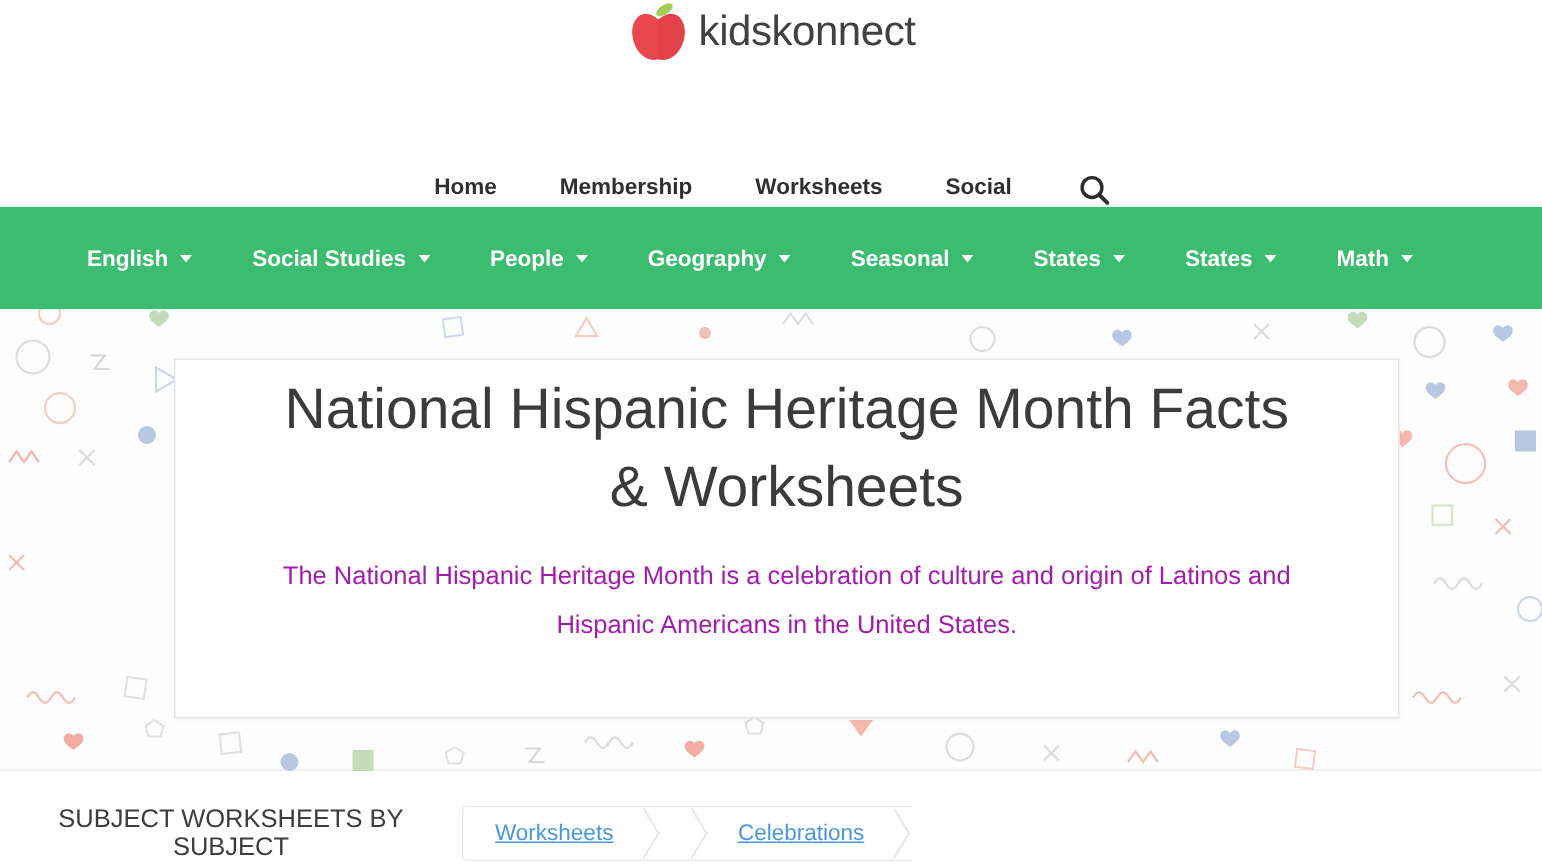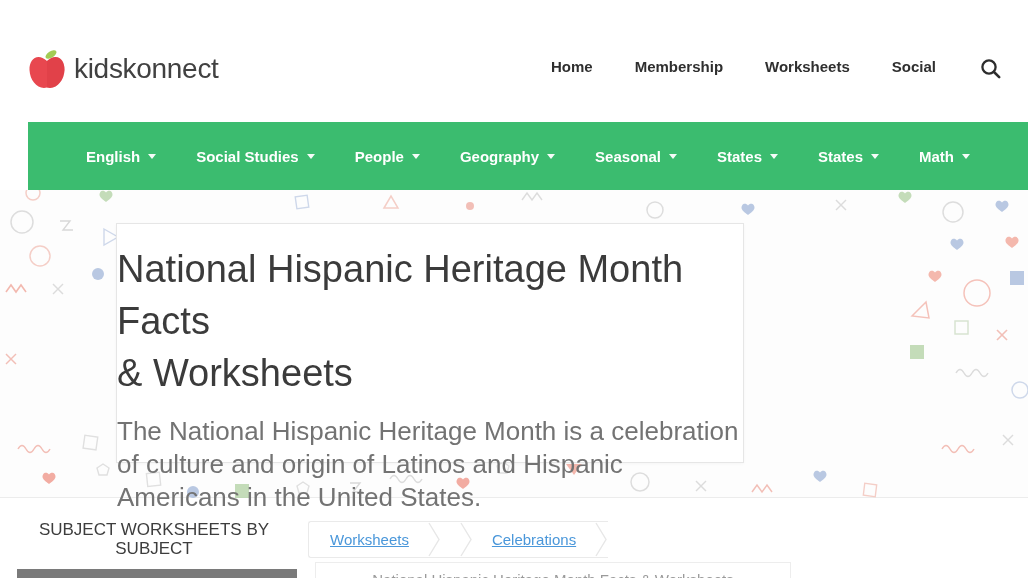--- a/index.html
+++ b/index.html
@@ -1,45 +1,45 @@
 <!DOCTYPE html>
 <html><head>
 <meta charset="utf-8">
 <style>
   * { margin: 0; padding: 0; box-sizing: border-box; }
   html, body { width: 1028px; height: 578px; overflow: hidden; background: #fff;
     font-family: "Liberation Sans", sans-serif; }
 
   
-  .site-header { height: 122px; display: flex; align-items: center;
-    justify-content: space-between; padding: 16px 26px 0 28px; background: #fff; }
+  .site-header { height: 138px; display: flex; align-items: center;
+    justify-content: space-between; padding: 0 26px 0 28px; background: #fff; flex-direction: column; }
   .logo { display: flex; align-items: center; gap: 8px; cursor: pointer; }
   .logo-text { font-size: 28px; font-weight: 500; color: #414141; letter-spacing: -0.3px; }
   .top-nav { display: flex; align-items: flex-start; gap: 42px; }
   .top-nav a { text-decoration: none; color: #2f2f2f; font-size: 15px; font-weight: 600; }
   .search-btn { margin-left: 2px; display: flex; align-items: center; cursor: pointer; }
 
   
   .cat-nav { height: 68px; background: #3bbc6f; display: flex; align-items: center;
-    padding-left: 58px; gap: 40px; margin-left: 28px; }
+    padding-left: 58px; gap: 40px; }
   .cat-item { display: flex; align-items: center; gap: 8px; color: #fff;
     font-size: 15px; font-weight: 700; cursor: pointer; white-space: nowrap; }
   .caret { width: 0; height: 0; border-left: 4.5px solid transparent;
     border-right: 4.5px solid transparent; border-top: 5.5px solid rgba(255,255,255,.95); }
 
   
   .hero { position: relative; height: 308px; background: #fdfdfd;
     border-bottom: 1px solid #ececec; }
   .hero-pattern { position: absolute; inset: 0; }
-  .hero-card { position: absolute; left: 116px; top: 33px; width: 628px; height: 240px;
+  .hero-card { position: absolute; left: 116px; top: 33px; width: 817px; height: 240px;
     background: #fff; border: 1px solid #e6e6e6; box-shadow: 0 1px 3px rgba(0,0,0,.03);
-    text-align: left; padding-top: 19px; z-index: 2; }
+    text-align: center; padding-top: 7px; z-index: 2; }
   .hero-title { font-size: 38px; line-height: 52px; font-weight: 500; color: #3b3b3b; }
-  .hero-sub { margin: 16px auto 0; max-width: 724px; font-size: 26px; line-height: 33px;
-    color: #737373; }
+  .hero-sub { margin: 16px auto 0; max-width: 724px; font-size: 17px; line-height: 33px;
+    color: #a21caf; }
 
   
   .lower { display: flex; padding-top: 0; }
   .subject-col { width: 308px; padding-top: 22px; }
   .subject-heading { max-width: 232px; margin: 0 auto; text-align: center;
     font-size: 17px; line-height: 19px; font-weight: 500; color: #3d3d3d; }
   .subject-bar { margin: 11px 0 0 17px; width: 280px; height: 16px; background: #7a7a7a; }
 
   .crumb-col { padding-top: 23px; }
   .breadcrumb { display: inline-flex; align-items: center; height: 37px;

